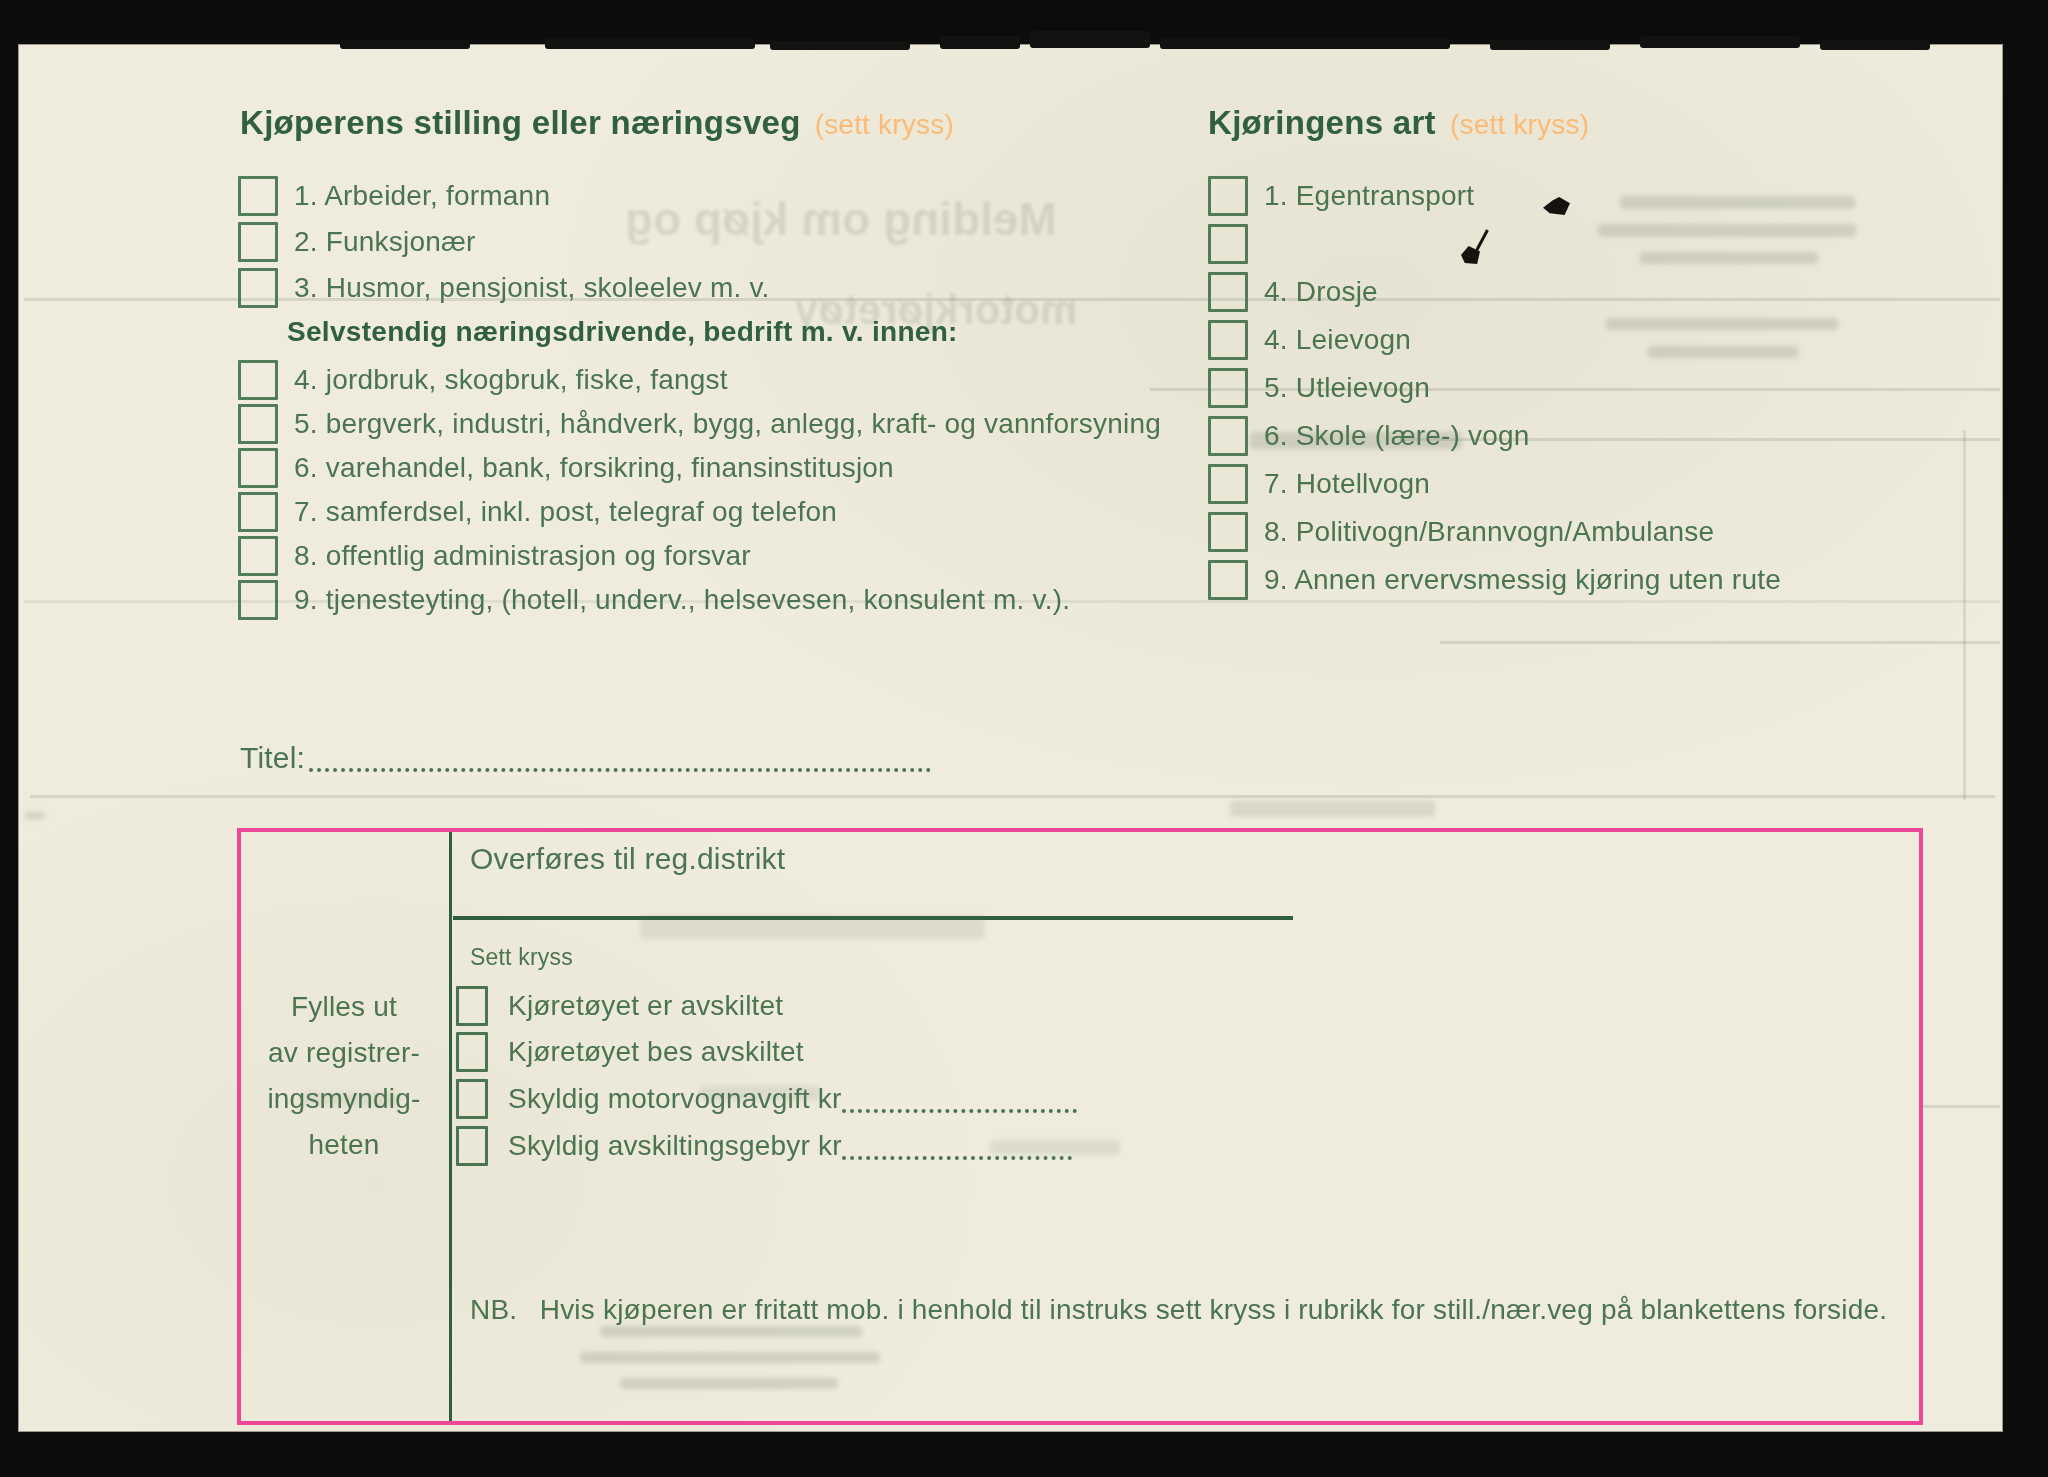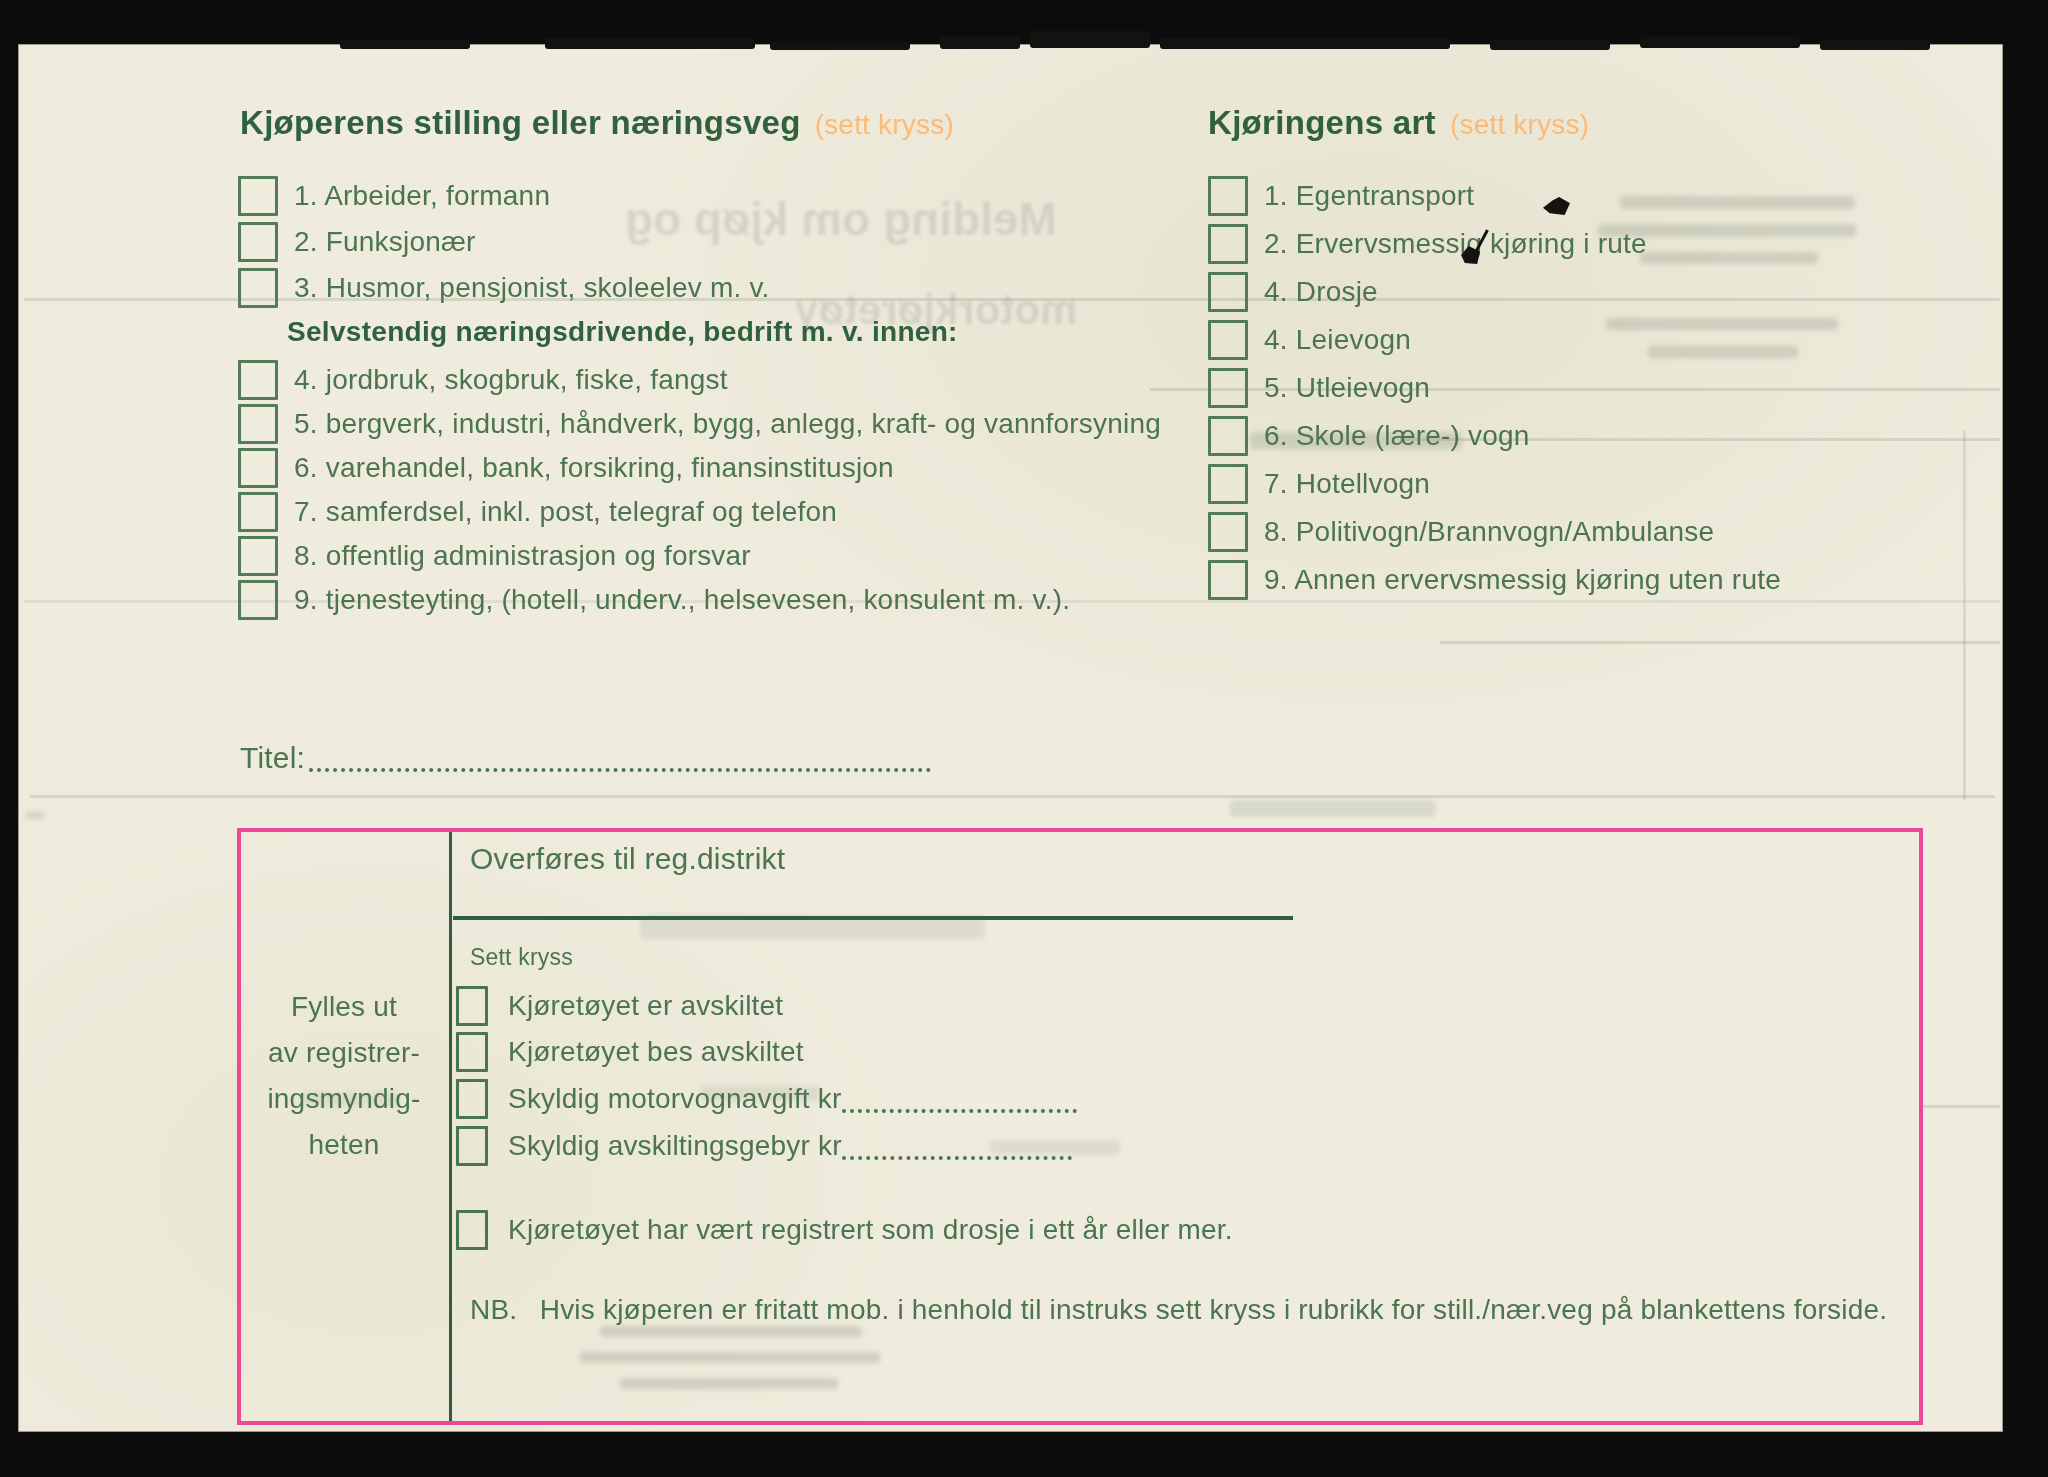--- a/index.html
+++ b/index.html
@@ -140,21 +140,20 @@
   <div class="abs" style="left:1208px;top:104px;">
     <span class="col-title">Kjøringens art</span><span class="hint">(sett kryss)</span>
   </div>
 
   <div class="row" style="left:1208px;top:176px;">
     <span class="cb"></span>
     <span class="itm">1. Egentransport</span>
   </div>
   <div class="row" style="left:1208px;top:224px;">
     <span class="cb"></span>
-    <span class="itm">2. Ervervsmessig kjøring i rute</span>
   </div>
   <div class="row" style="left:1208px;top:272px;">
     <span class="cb"></span>
     <span class="itm">4. Drosje</span>
   </div>
   <div class="row" style="left:1208px;top:320px;">
     <span class="cb"></span>
     <span class="itm">4. Leievogn</span>
   </div>
   <div class="row" style="left:1208px;top:368px;">
@@ -214,24 +213,20 @@
       <span class="cb small"></span>
       <span class="itm">Skyldig motorvognavgift kr</span>
       <span class="dots" style="width:235px;"></span>
     </div>
     <div class="row" style="left:215px;top:294px;">
       <span class="cb small"></span>
       <span class="itm">Skyldig avskiltingsgebyr kr</span>
       <span class="dots" style="width:230px;"></span>
     </div>
 
-    <div class="row" style="left:215px;top:378px;">
-      <span class="cb small"></span>
-      <span class="itm">Kjøretøyet har vært registrert som drosje i ett år eller mer.</span>
-    </div>
 
     <div class="abs" style="left:229px;top:462px;width:1430px;">
       <span class="itm">NB.</span>
       <span class="itm" style="margin-left:18px;">Hvis kjøperen er fritatt mob. i henhold til instruks sett kryss i rubrikk for still./nær.veg på blankettens forside.</span>
     </div>
   </div>
 
 </div>
 
 </body></html>

